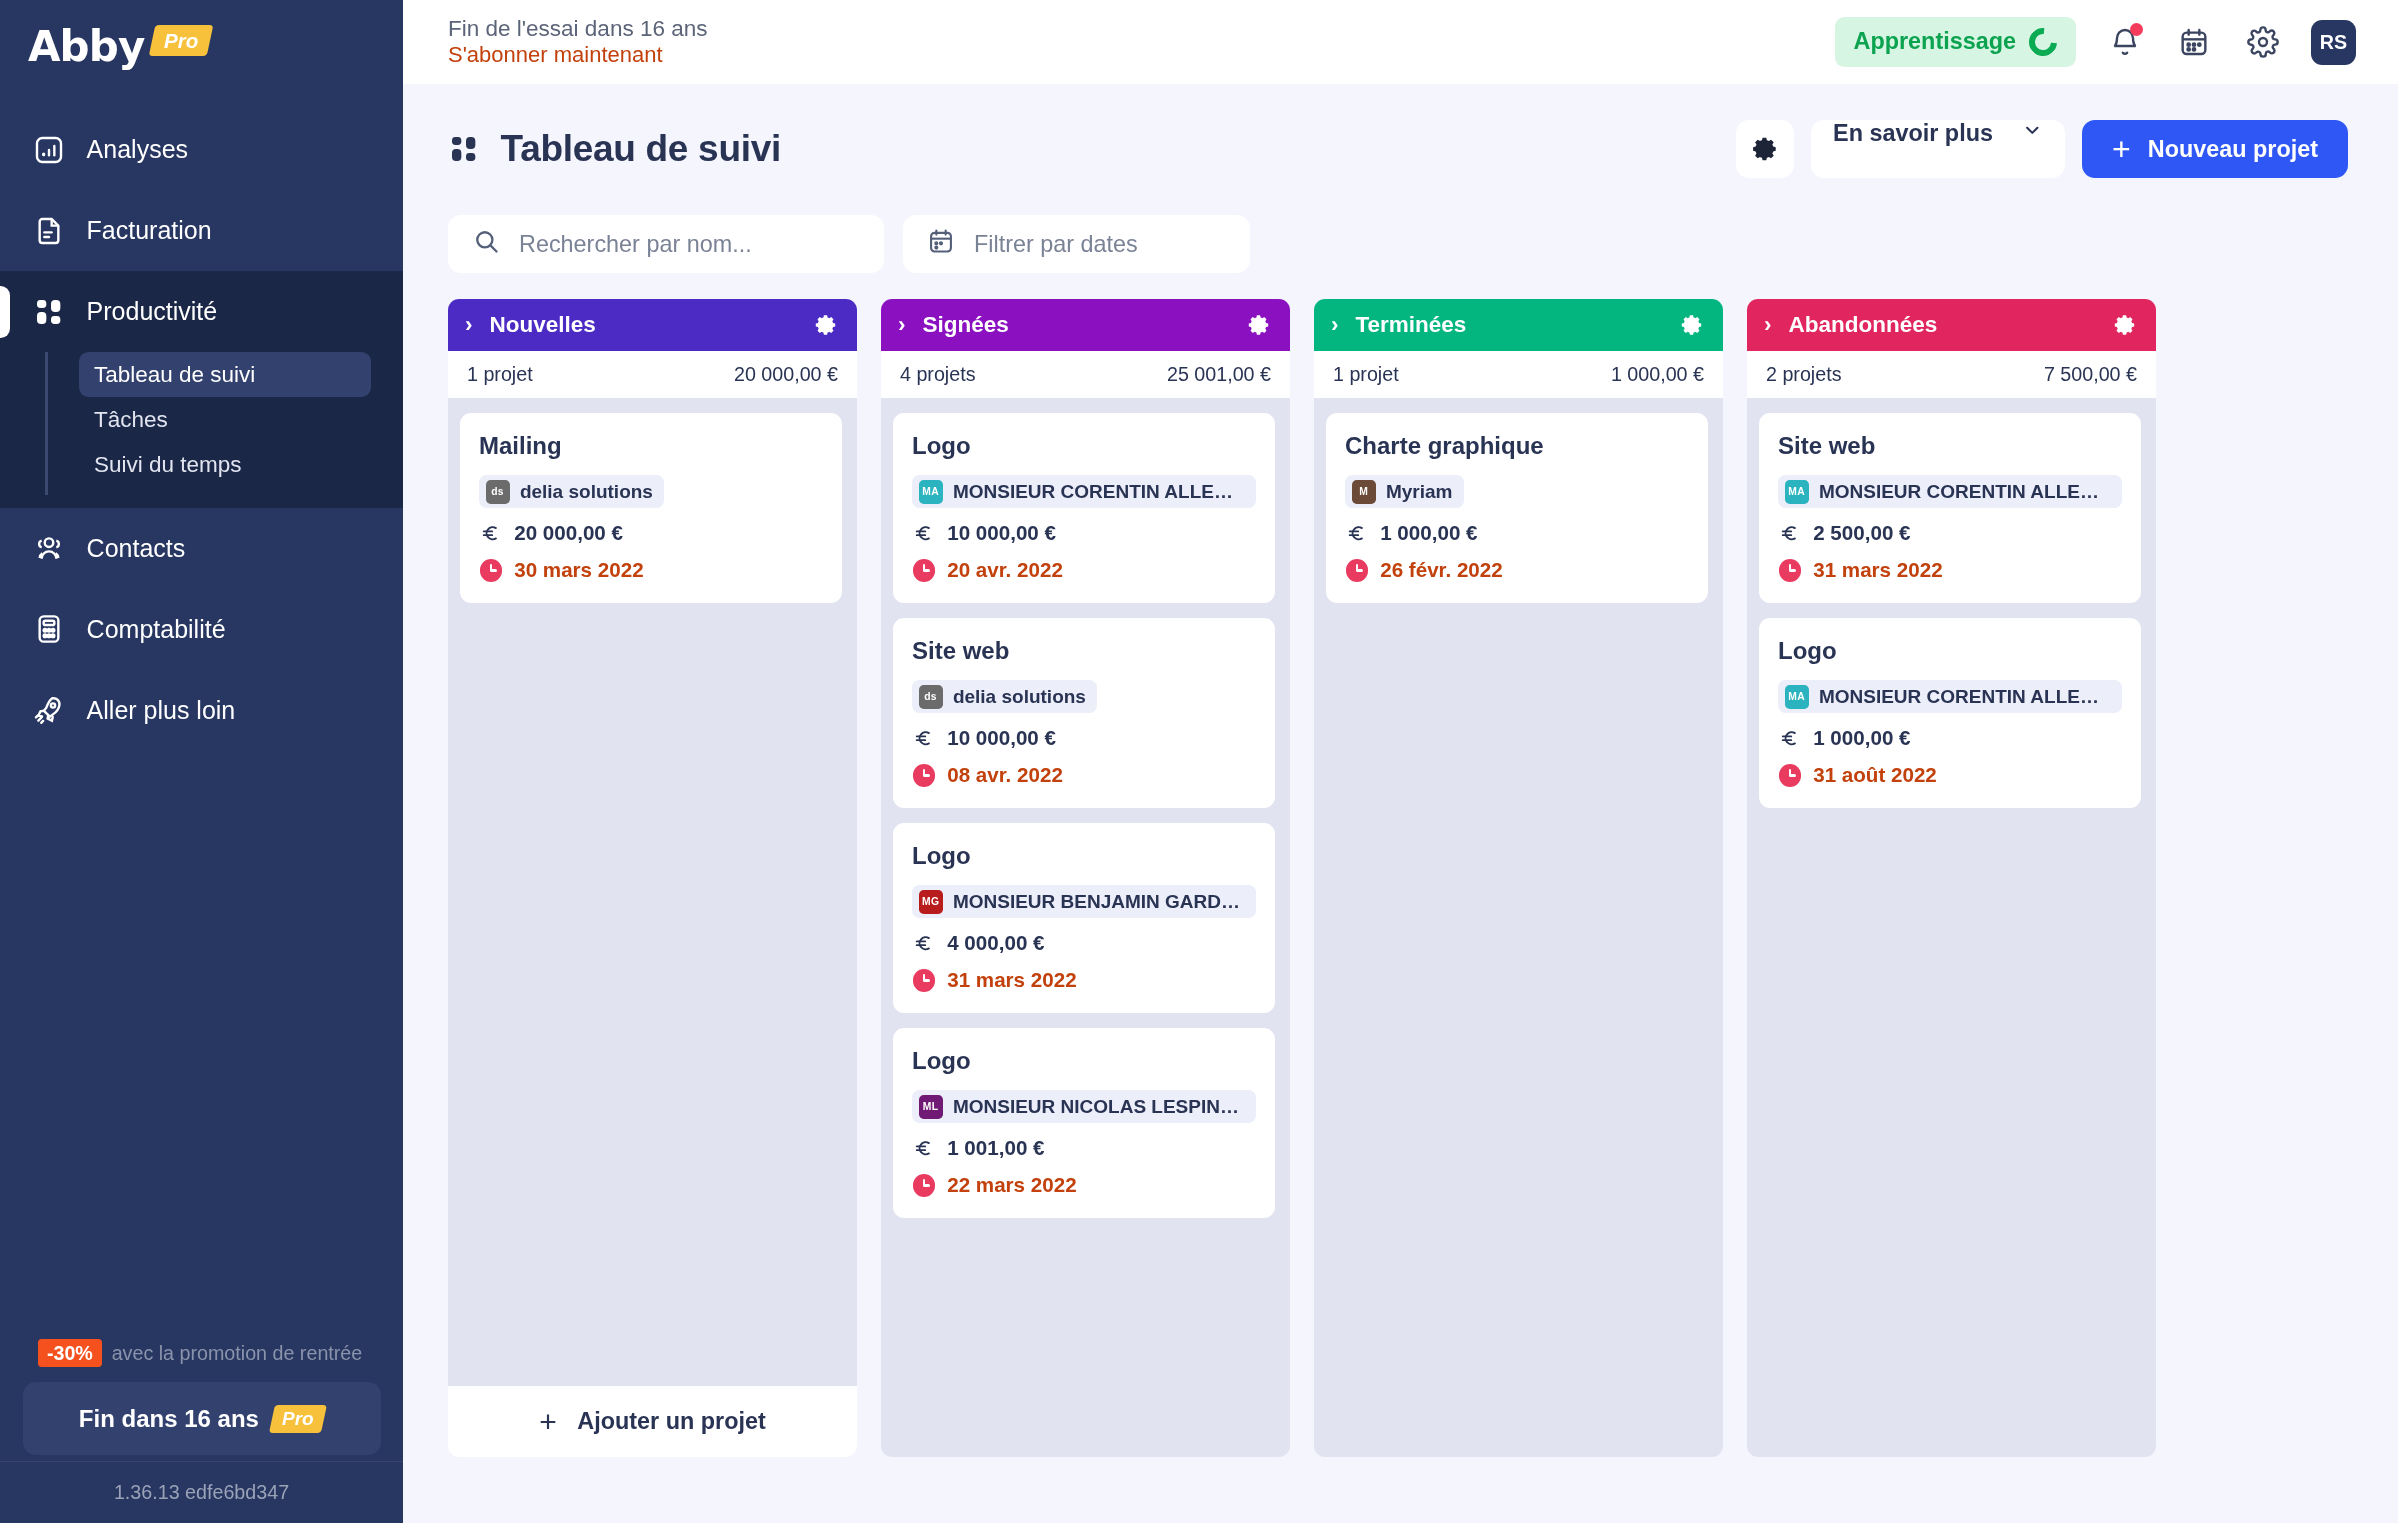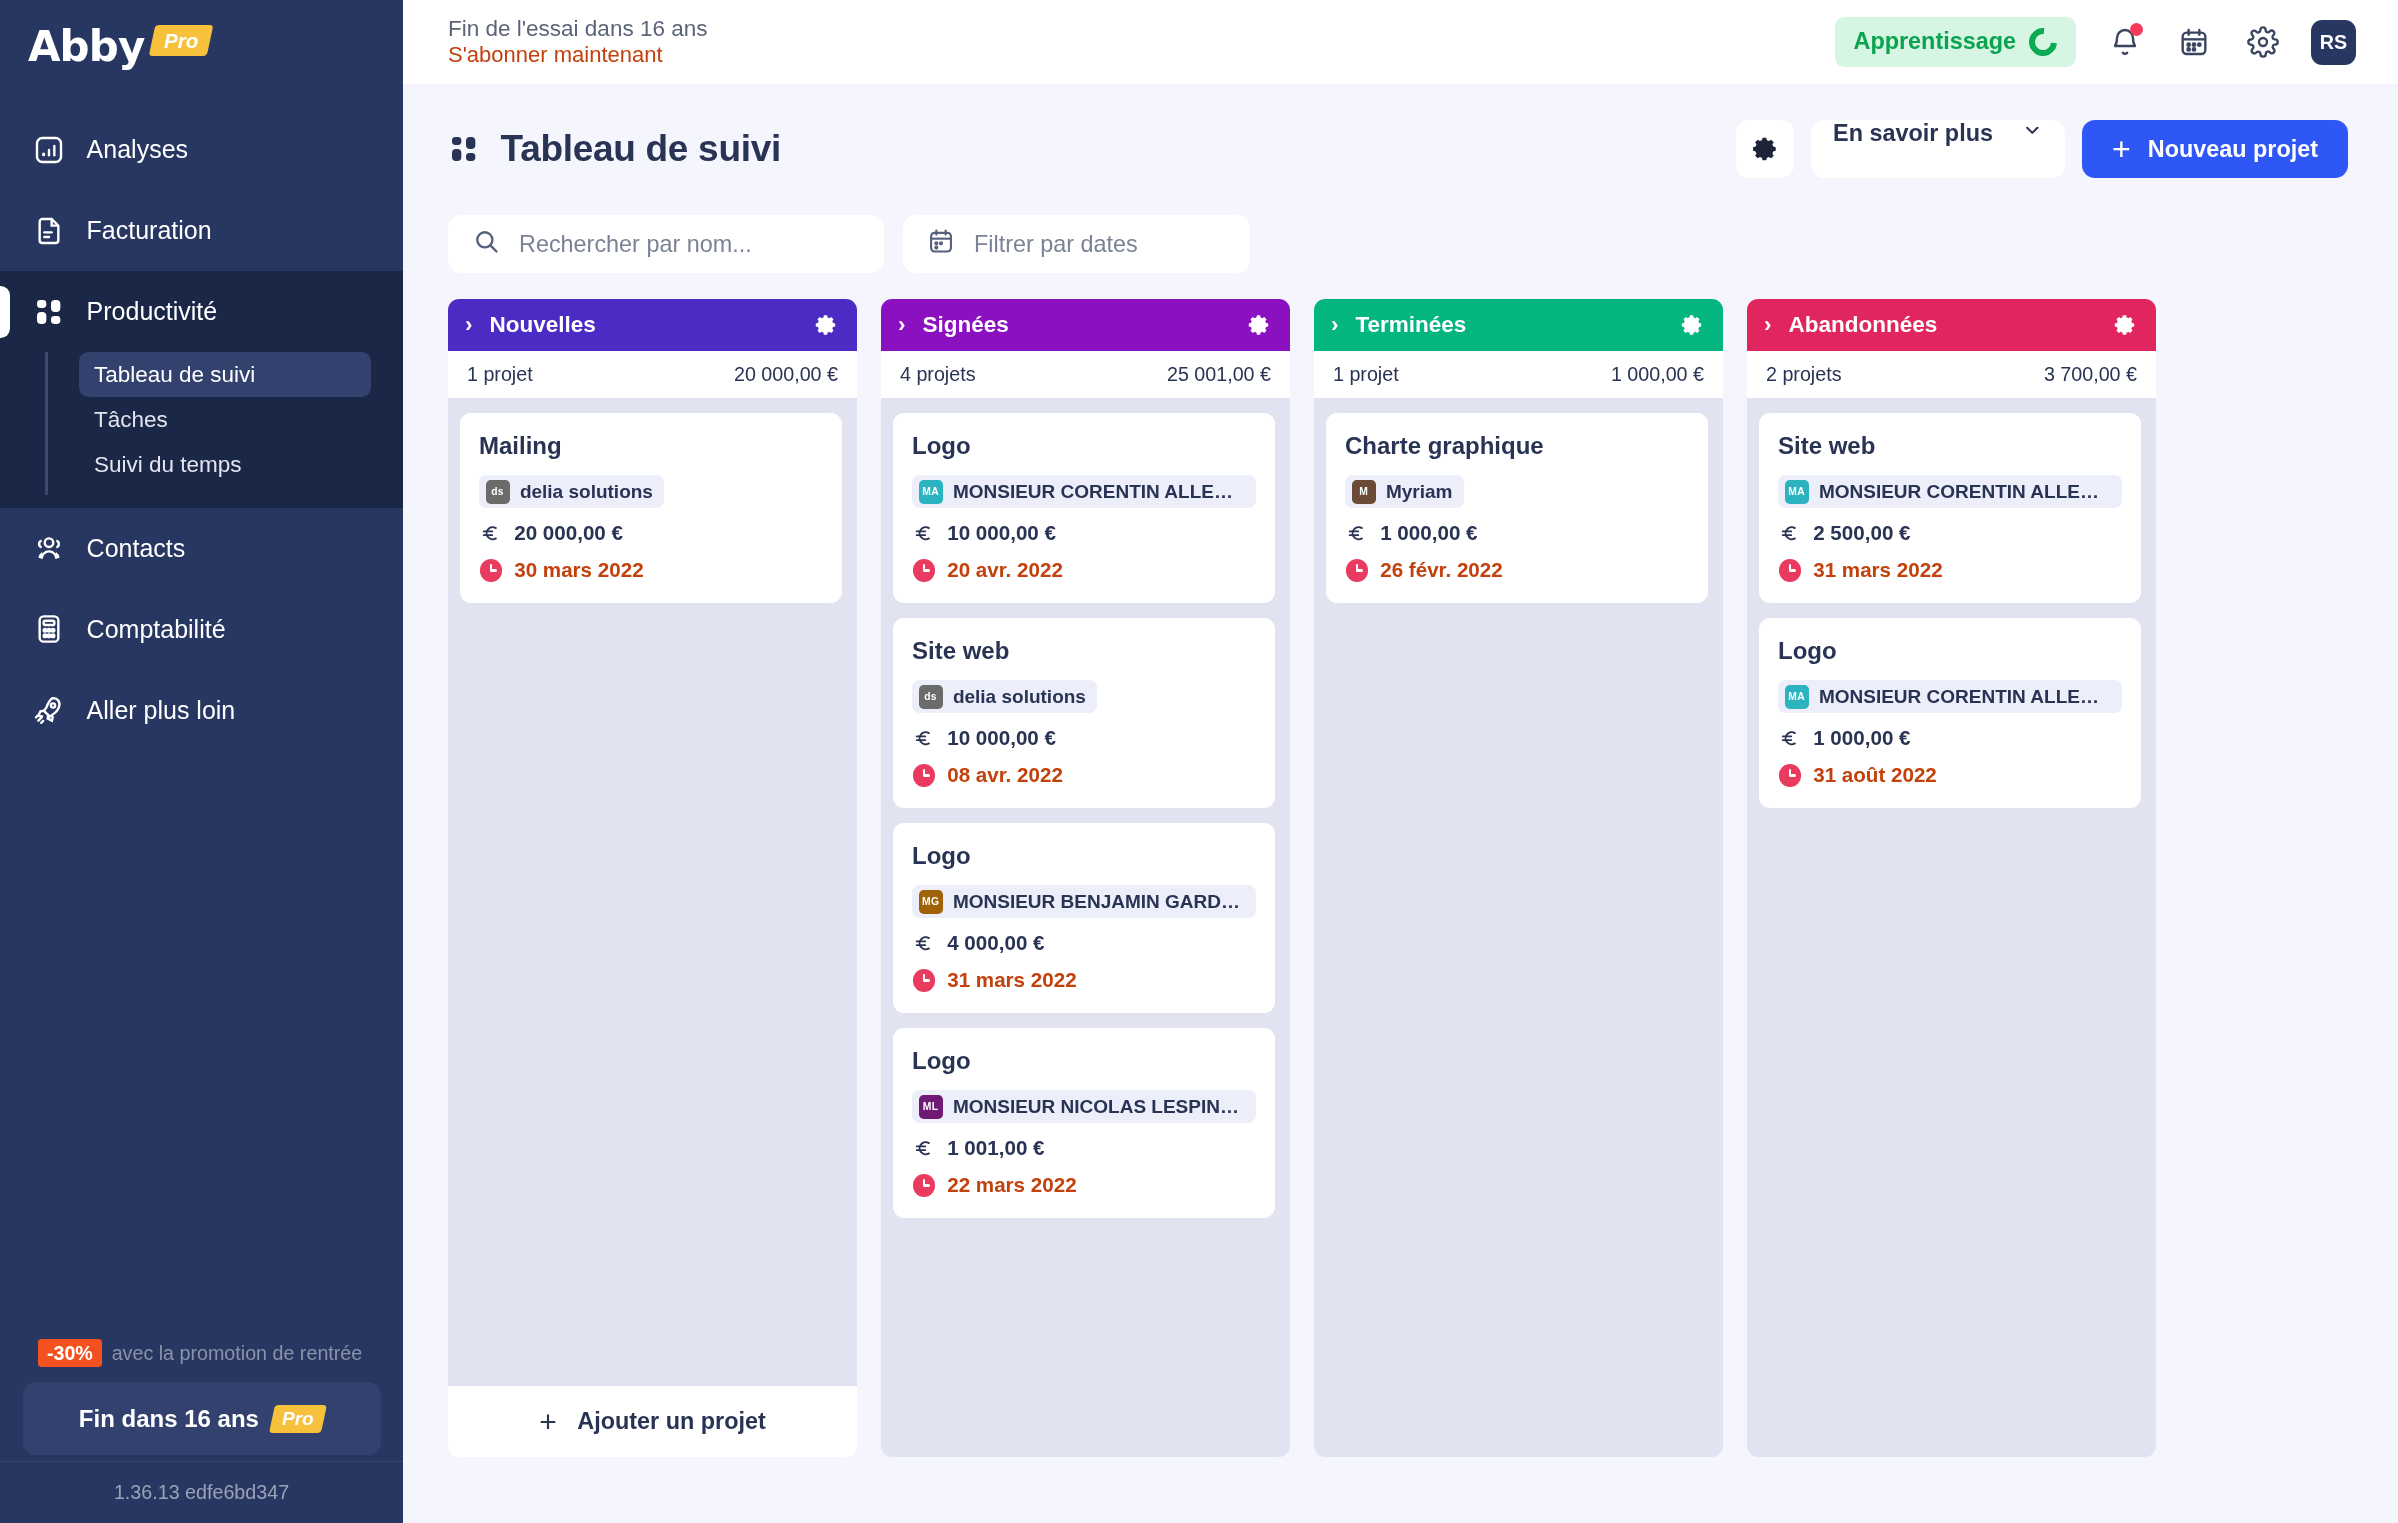--- a/index.html
+++ b/index.html
@@ -544,21 +544,21 @@
       <div class="card-row">
         <span class="ri">
                   <span class="clock"></span>
                 </span>
         <span class="card-date">08 avr. 2022</span>
       </div>
     </div>
     <div class="card">
       <div class="card-title">Logo</div>
       <div class="chip">
-        <span class="chip-av" style="background:#a16207">MG</span>
+        <span class="chip-av" style="background:#b91c1c">MG</span>
         <span class="chip-label">MONSIEUR BENJAMIN GARDIEN</span>
       </div>
       <div class="card-row">
         <span class="ri">
                   <svg viewBox="0 0 24 24" width="22.5" height="22.5" fill="none" stroke="#293353" stroke-width="2" stroke-linecap="round">
                     <path d="M17 6.5a6.5 6.5 0 1 0 0 11"></path>
                     <line x1="4" y1="10" x2="13" y2="10"></line>
                     <line x1="4" y1="14" x2="13" y2="14"></line>
                   </svg>
                 </span>
@@ -649,21 +649,21 @@
       </div>
       <span class="col-gear" style="width:24px;height:24px">
               <svg viewBox="0 0 24 24" fill="#fff">
                 <path d="M12 8.2a3.8 3.8 0 1 0 0 7.6 3.8 3.8 0 0 0 0-7.6zm0 5.9a2.1 2.1 0 1 1 0-4.2 2.1 2.1 0 0 1 0 4.2z"></path>
                 <path d="M21.2 13.6v-3.2l-2.2-.5a7.4 7.4 0 0 0-.7-1.7l1.2-1.9-2.3-2.3-1.9 1.2a7.4 7.4 0 0 0-1.7-.7l-.5-2.2h-3.2l-.5 2.2c-.6.16-1.17.4-1.7.7L5.8 4l-2.3 2.3 1.2 1.9c-.3.53-.54 1.1-.7 1.7l-2.2.5v3.2l2.2.5c.16.6.4 1.17.7 1.7L3.5 17.7 5.8 20l1.9-1.2c.53.3 1.1.54 1.7.7l.5 2.2h3.2l.5-2.2c.6-.16 1.17-.4 1.7-.7l1.9 1.2 2.3-2.3-1.2-1.9c.3-.53.54-1.1.7-1.7z"></path>
               </svg>
             </span>
     </div>
     <div class="col-meta">
       <span>2 projets</span>
-      <span>3 700,00 €</span>
+      <span>7 500,00 €</span>
     </div>
     <div class="col-body tall rounded-b" style="height: 1059px;">
     <div class="card">
       <div class="card-title">Site web</div>
       <div class="chip">
         <span class="chip-av" style="background:#2bb3c0">MA</span>
         <span class="chip-label">MONSIEUR CORENTIN ALLEMAND</span>
       </div>
       <div class="card-row">
         <span class="ri">

